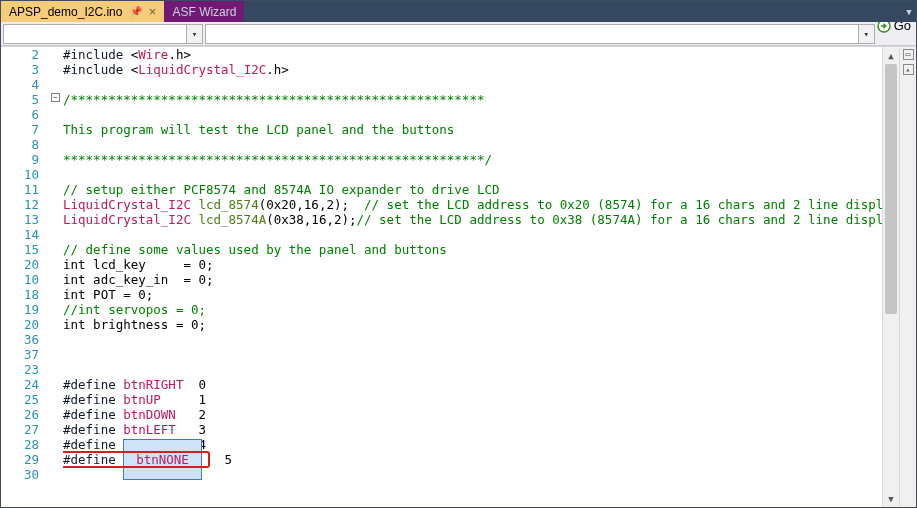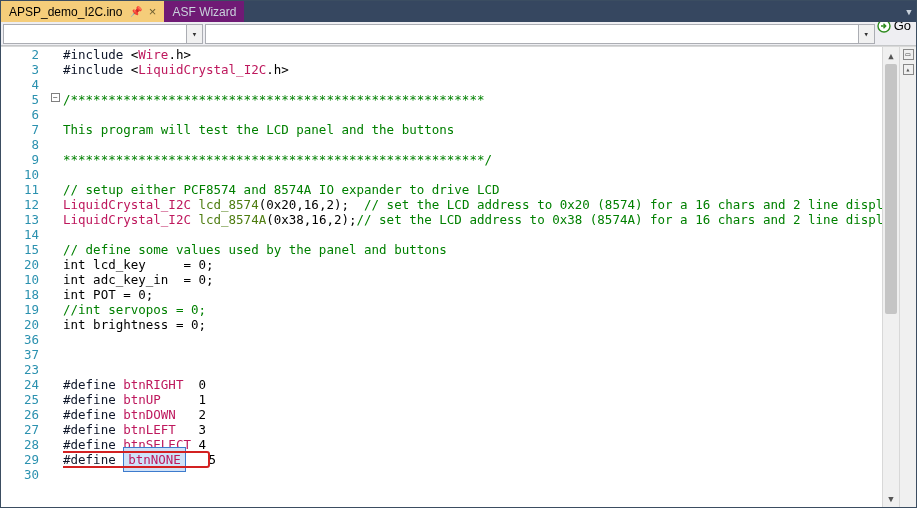--- a/index.html
+++ b/index.html
@@ -25,21 +25,21 @@
   .foldbox { position: absolute; width: 9px; height: 9px; left: 2px; border: 1px solid #808080; font-size: 8px; line-height: 7px; text-align: center; color: #555; background: #fff; }
   .code { flex: 1; background: #fff; position: relative; overflow: hidden; line-height: 15px; font-size: 12.5px; white-space: pre; padding-top: 0; }
   .line { height: 15px; }
   .ln { height: 15px; }
   .t-pre  { color: #0f172a; }
   .t-kw   { color: #000000; }
   .t-com  { color: #008000; }
   .t-ident{ color: #be185d; }
   .t-func { color: #4d7c0f; }
   .hl-box { border: 2px solid #d32121; border-radius: 3px; position: absolute; pointer-events: none; }
-  .selword { background: #cfe2f8; border: 1px solid #3d7bcd; padding: 4px; }
+  .selword { background: #cfe2f8; border: 1px solid #3d7bcd; padding: 12px; }
   .scroll { flex: 0 0 17px; background: #f0f0f0; border-left: 1px solid #d8d8d8; position: relative; }
   .scroll .up, .scroll .down { height: 17px; display: flex; align-items: center; justify-content: center; font-size: 9px; color: #555; }
   .scroll .track { position: absolute; top: 17px; bottom: 17px; left: 0; right: 0; }
   .scroll .thumb { position: absolute; left: 2px; right: 2px; top: 0; height: 250px; background: #c5c5c5; border-radius: 2px; }
   .scroll .down { position: absolute; bottom: 0; left: 0; right: 0; }
   .tinybar { flex: 0 0 17px; background: #f0f0f0; border-left: 1px solid #d8d8d8; display:flex; flex-direction:column; align-items:center; padding-top:2px; gap:4px; color:#555;}
   .tinybar .sq { width:11px;height:11px;border:1px solid #888;font-size:8px;line-height:9px;text-align:center;}
   .go-arrow { width:14px; height:14px; }
 </style>
 </head>

